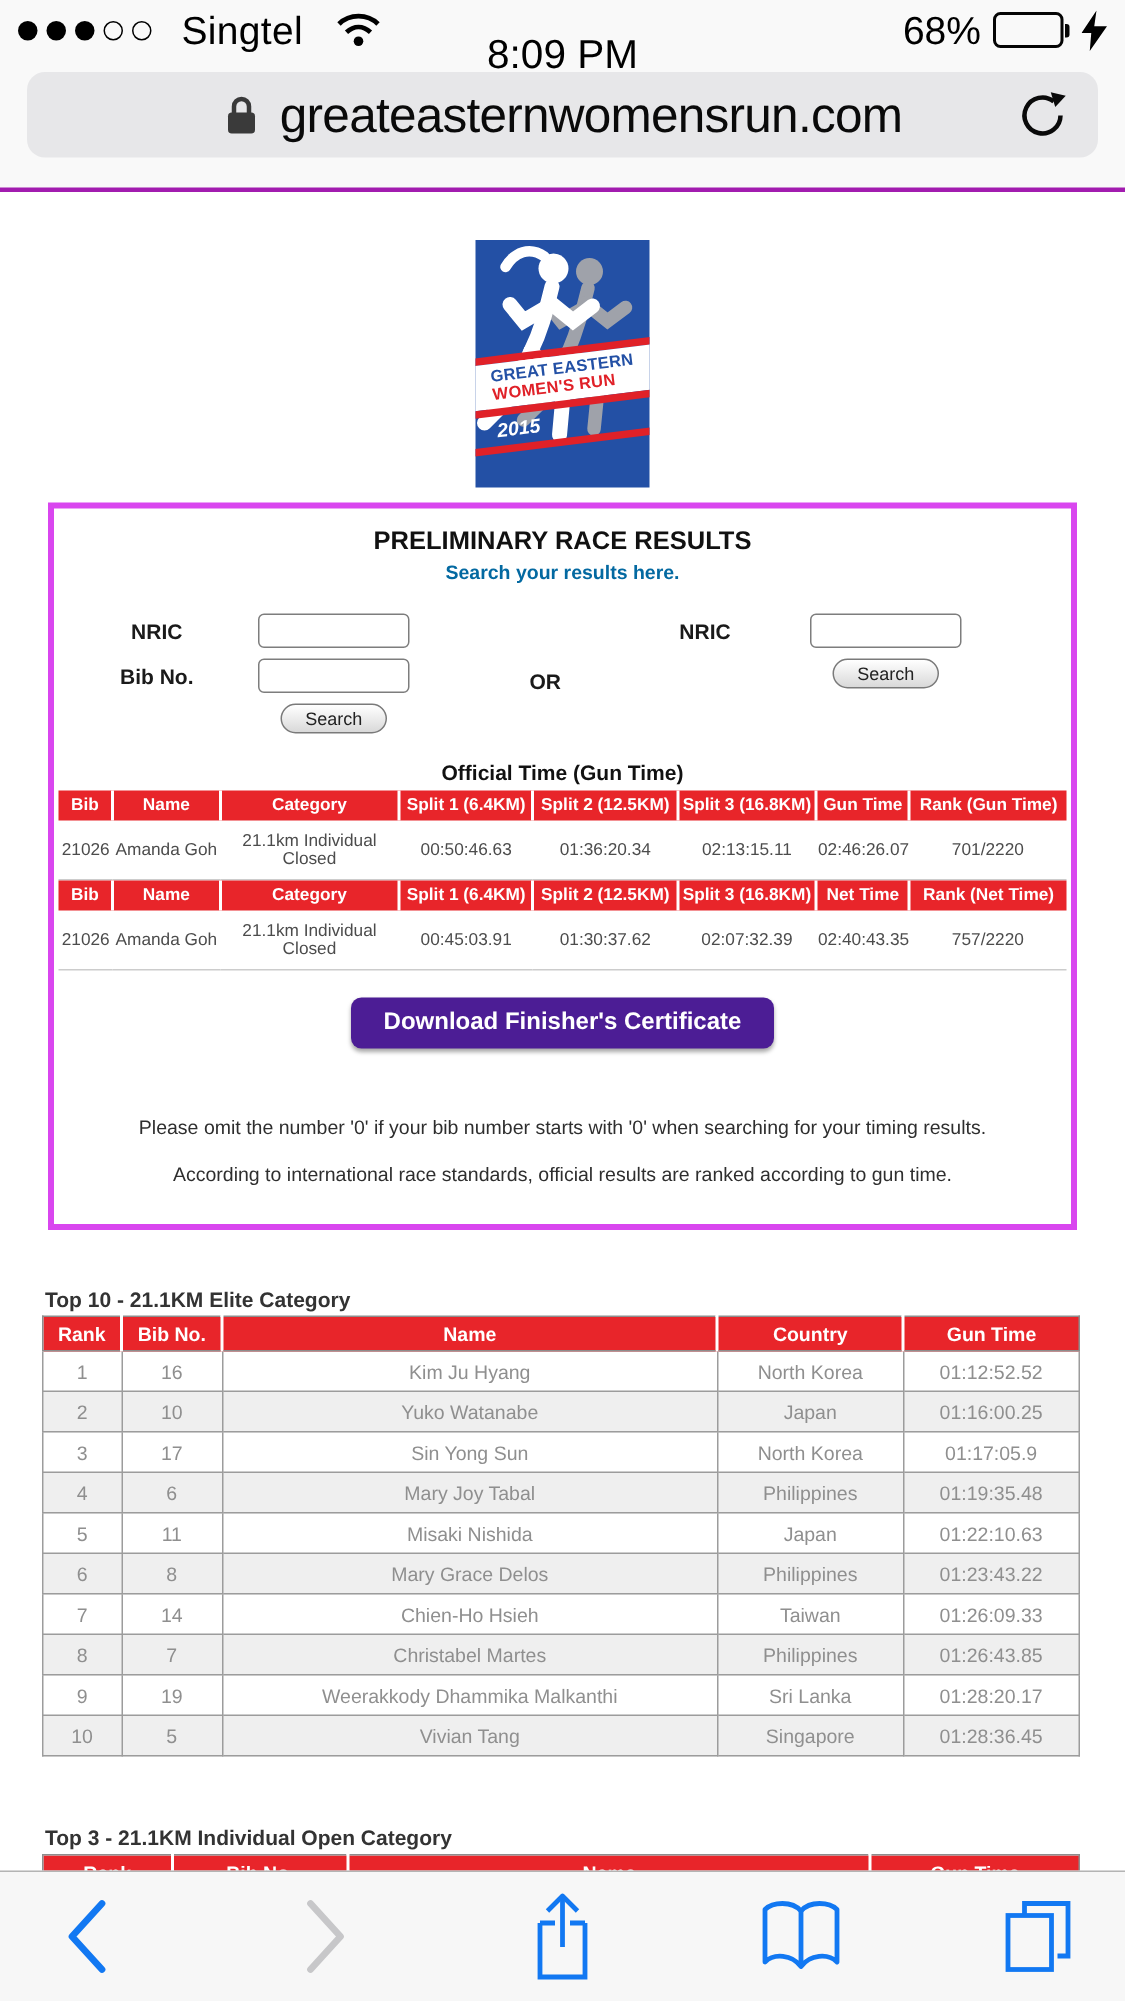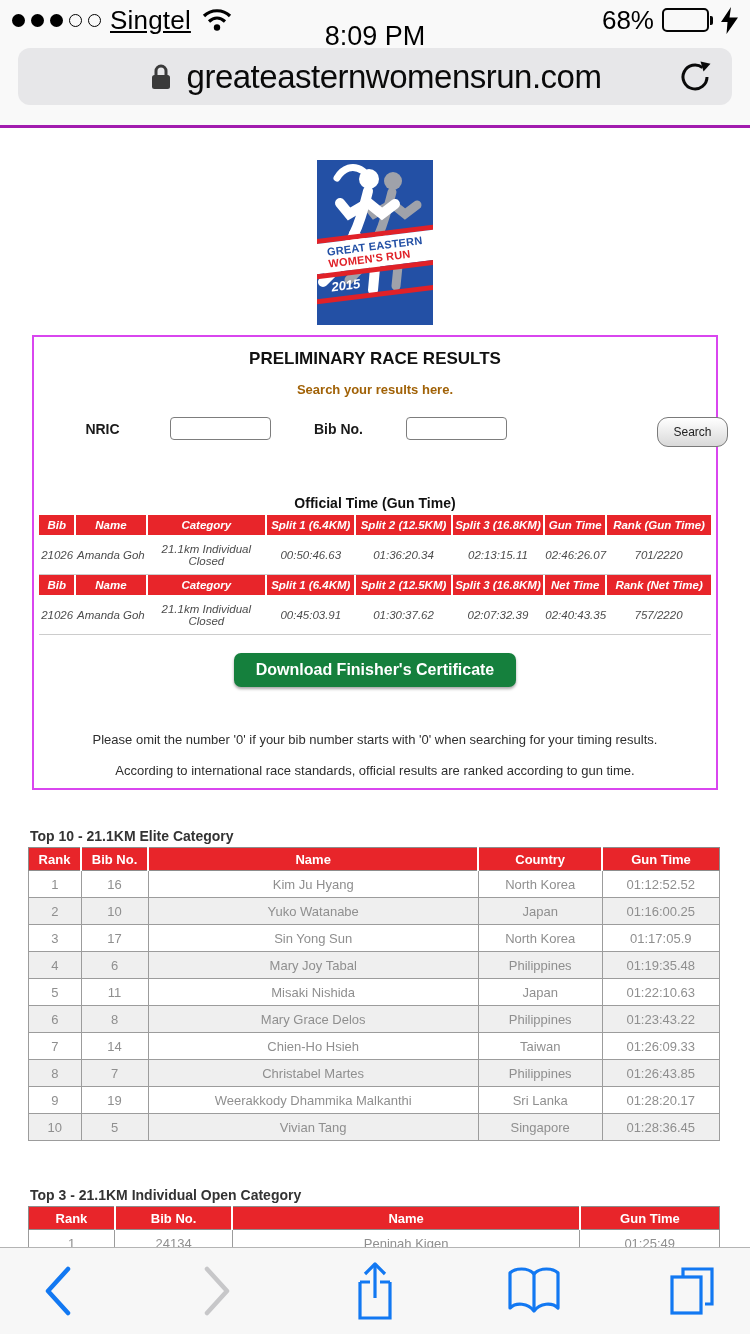--- a/index.html
+++ b/index.html
@@ -9,21 +9,21 @@
     background:#fff; color:#000;
     position:relative; overflow:hidden;
   }
 
   
   .status-bar{
     height:40px; background:#f9f9f9;
     display:flex; align-items:center; justify-content:space-between;
     padding:0 12px; font-size:26px;
   }
-  .sb-left{ display:flex; align-items:center; gap:9px;text-decoration:underline; }
+  .sb-left{ display:flex; align-items:center; gap:20px; }
   .signal-dots{ display:flex; gap:6px; align-items:center; }
   .dot{ width:13px; height:13px; border-radius:50%; }
   .dot.filled{ background:#000; }
   .dot.empty{ border:1.5px solid #000; background:transparent; }
   .carrier{ font-size:26px; letter-spacing:0.2px; }
   .sb-time{ font-weight:400; font-size:27px; position:absolute; left:50%; transform:translateX(-50%);margin-top:32px; }
   .sb-right{ display:flex; align-items:center; gap:8px; }
   .battery-shell{ display:flex; align-items:center; }
   .battery-body{ width:47px; height:24px; border:2px solid #050505; border-radius:5px; padding:2px; }
   .battery-fill{ height:100%; width:64%; background:#57d65b; border-radius:2px; }
@@ -49,65 +49,65 @@
   .banner{ position:absolute; left:-10px; right:-10px; top:72px; transform:rotate(-7deg); }
   .banner .stripe{ height:5px; background:#e02128; }
   .banner .white-band{ background:#fff; padding:3px 0 3px 22px; }
   .banner .l1{ color:#2350a5; font-weight:700; font-size:11px; letter-spacing:0.2px; }
   .banner .l2{ color:#e02128; font-weight:700; font-size:11px; letter-spacing:0.2px; }
   .banner .year-band{ padding:2px 0 3px 22px; }
   .banner .l3{ color:#fff; font-weight:700; font-size:13px; font-style:italic; }
 
   
   .panel{
-    margin:10px 32px 0 32px; border:2px solid #d946ef;
-    padding-top:12px; padding-bottom:10px;
+    margin:10px 32px 0 32px; border:4px solid #d946ef;
+    padding-top:12px; padding-bottom:26px;
   }
   .panel-title{ text-align:center; font-weight:700; font-size:17px; color:#111; }
-  .panel-subtitle{ text-align:center; font-weight:700; font-size:13px; color:#a16207; margin-top:13px; }
+  .panel-subtitle{ text-align:center; font-weight:700; font-size:13px; color:#0369a1; margin-top:3px; }
 
   .form-area{ display:flex; align-items:flex-start; padding:20px 0 10px 0; }
-  .form-group{ display:flex; flex-direction:row; }
+  .form-group{ display:flex; flex-direction:column; }
   .form-row{ display:flex; align-items:center; margin-bottom:7px; }
   .f-label{ font-weight:700; font-size:14px; color:#1a1a1a; text-align:center; }
   .lg .f-label{ width:135px; }
   .rg .f-label{ width:140px; }
   .f-input{
     width:101px; height:23px; border:1px solid #7d7d7d; border-radius:4px;
     background:#fff; font-size:13px; padding:0 4px; outline:none;
   }
   .btn-row{ display:flex; }
   .lg .btn-row{ padding-left:135px; }
   .rg .btn-row{ padding-left:140px; }
   .btn-row-inner{ width:101px; display:flex; justify-content:center; }
   .search-btn{
     font-size:12px; color:#222; padding:2px 15px;
     border:1px solid #7a7a7a; border-radius:11px;
     background:linear-gradient(#ffffff,#d9d9d9); cursor:pointer;
     font-family:"Liberation Sans", sans-serif;
   }
-  .or-label{ font-weight:700; font-size:20px; color:#1a1a1a; margin-top:37px; margin-left:52px; }
+  .or-label{ font-weight:700; font-size:14px; color:#1a1a1a; margin-top:37px; margin-left:80px; }
   .rg{ margin-left:26px; }
   .lg{ margin-left:1px; }
 
   .table-caption{ text-align:center; font-weight:700; font-size:14px; color:#111; margin:8px 0 4px 0; }
-  .mini-table{ width:672px; margin:0 auto; border-collapse:collapse; table-layout:fixed;font-style:italic; }
+  .mini-table{ width:672px; margin:0 auto; border-collapse:collapse; table-layout:fixed; }
   .mini-table th{
     background:#e8252a; color:#fff; font-weight:700; font-size:11.5px;
     padding:4px 1px; border-right:2px solid #fff;
   }
   .mini-table th:last-child{ border-right:none;margin-top:24px; }
   .mini-table td{
     text-align:center; font-size:11.5px; color:#4c4c4c;
     padding:8px 1px 7px 1px; border-bottom:1px solid #ccc;
   }
 
   .cert-btn{
     display:block; margin:18px auto 0 auto;
-    background:#15803d; color:#fff; font-weight:700; font-size:16px;
+    background:#4c1d95; color:#fff; font-weight:700; font-size:16px;
     border:none; border-radius:7px; padding:8px 22px;
     box-shadow:0 2px 3px rgba(0,0,0,0.35); cursor:pointer;
     font-family:"Liberation Sans", sans-serif;
   }
   .note{ text-align:center; font-size:13px; color:#2e2e2e; }
   .note1{ margin-top:45px; }
   .note2{ margin-top:16px; }
 
   
   .section-title{ margin:38px 30px 3px 30px; font-weight:700; font-size:14px; color:#333; }

